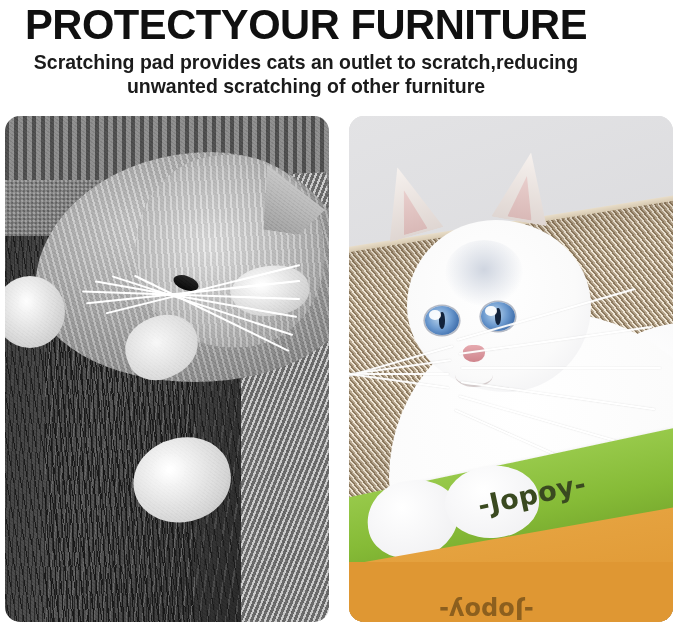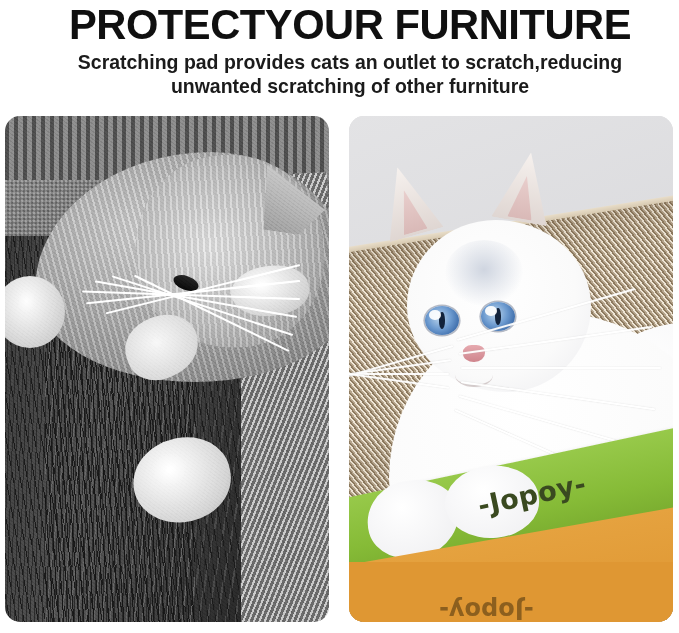--- a/index.html
+++ b/index.html
@@ -15,21 +15,20 @@
     font-family: "Liberation Sans", sans-serif;
     -webkit-font-smoothing: antialiased;
   }
 
   
   .header {
     position: absolute;
     left: 0; top: 0;
     width: 612px;
     text-align: center;
-    margin-left: 44px;
   }
   .headline {
     margin: 0;
     padding-top: 2px;
     font-family: "Liberation Sans Narrow", "Liberation Sans", sans-serif;
     font-weight: bold;
     font-size: 43px;
     line-height: 44px;
     letter-spacing: -0.5px;
     color: #101010;

